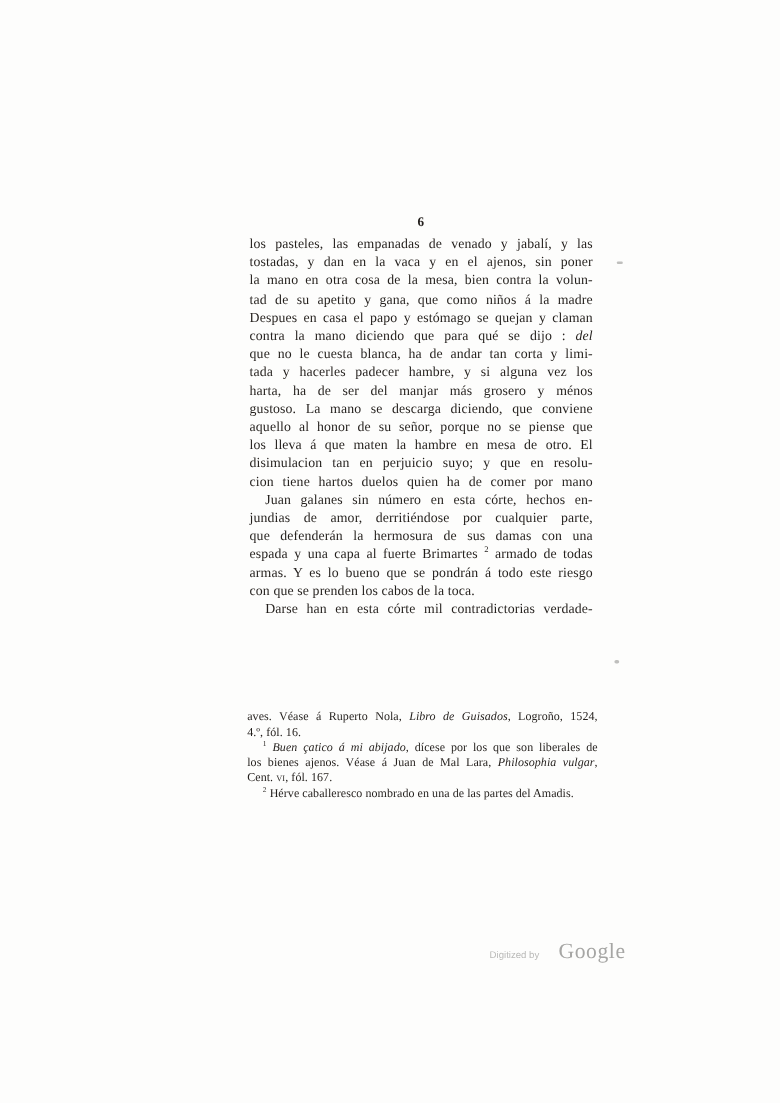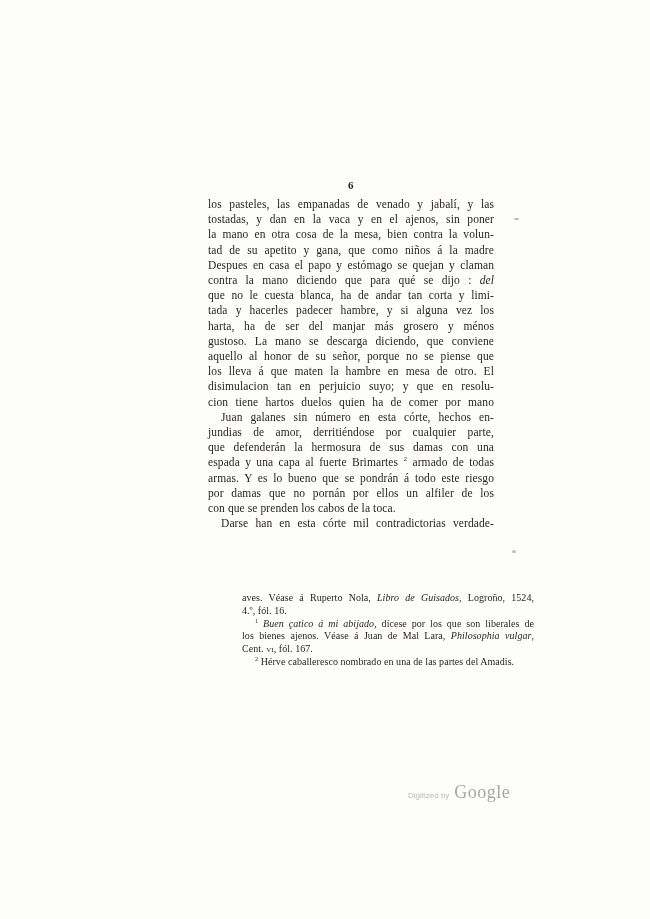--- a/index.html
+++ b/index.html
@@ -29,33 +29,32 @@
     font-size: 11.5px;
     line-height: 15.2px;
     letter-spacing: .1px;
   }
   .footnotes {
     position: absolute;
     left: 206px; top: 592px; width: 292px;
     font-size: 10px;
     line-height: 12.8px;
     letter-spacing: .05px;
-    margin-left: 36px;
   }
   .line { text-align: justify; text-align-last: justify; white-space: normal; }
   .line.last { text-align-last: left; }
   .line.indent { text-indent: 13px; }
   .seg-n { }
   .seg-i { font-style: italic; }
   .seg-s { vertical-align: super; font-size: 0.62em; line-height: 0; }
   .seg-c { font-variant: small-caps; }
   .watermark {
     position: absolute;
     left: 408px; top: 782px;
-    display: flex; align-items: baseline; gap: 5px;
+    display: flex; align-items: baseline; gap: 16px;
   }
   .wm-prefix {
     font-family: "Liberation Sans", sans-serif;
     font-size: 8px;
     color: #b9b9b7;
   }
   .wm-logo {
     font-family: "Liberation Serif", "DejaVu Serif", serif;
     font-size: 18px;
     color: #a6a6a4;
@@ -90,21 +89,20 @@
       <div class="line"><span class="seg-n">gustoso. La mano se descarga diciendo, que conviene</span></div>
       <div class="line"><span class="seg-n">aquello al honor de su señor, porque no se piense que</span></div>
       <div class="line"><span class="seg-n">los lleva á que maten la hambre en mesa de otro. El</span></div>
       <div class="line"><span class="seg-n">disimulacion tan en perjuicio suyo; y que en resolu-</span></div>
       <div class="line"><span class="seg-n">cion tiene hartos duelos quien ha de comer por mano</span></div>
       <div class="line indent"><span class="seg-n">Juan galanes sin número en esta córte, hechos en-</span></div>
       <div class="line"><span class="seg-n">jundias de amor, derritiéndose por cualquier parte,</span></div>
       <div class="line"><span class="seg-n">que defenderán la hermosura de sus damas con una</span></div>
       <div class="line"><span class="seg-n">espada y una capa al fuerte Brimartes </span><span class="seg-s">2</span><span class="seg-n"> armado de todas</span></div>
       <div class="line"><span class="seg-n">armas. Y es lo bueno que se pondrán á todo este riesgo</span></div>
-      <div class="line"><span class="seg-n">por damas que no pornán por ellos un alfiler de los</span></div>
       <div class="line last"><span class="seg-n">con que se prenden los cabos de la toca.</span></div>
       <div class="line indent"><span class="seg-n">Darse han en esta córte mil contradictorias verdade-</span></div>
     </div>
 
   <div class="footnotes">
       <div class="line"><span class="seg-n">aves. Véase á Ruperto Nola, </span><span class="seg-i">Libro de Guisados</span><span class="seg-n">, Logroño, 1524,</span></div>
       <div class="line last"><span class="seg-n">4.º, fól. 16.</span></div>
       <div class="line indent"><span class="seg-s">1</span><span class="seg-n"> </span><span class="seg-i">Buen çatico á mi abijado</span><span class="seg-n">, dícese por los que son liberales de</span></div>
       <div class="line"><span class="seg-n">los bienes ajenos. Véase á Juan de Mal Lara, </span><span class="seg-i">Philosophia vulgar</span><span class="seg-n">,</span></div>
       <div class="line last"><span class="seg-n">Cent. </span><span class="seg-c">vi</span><span class="seg-n">, fól. 167.</span></div>

